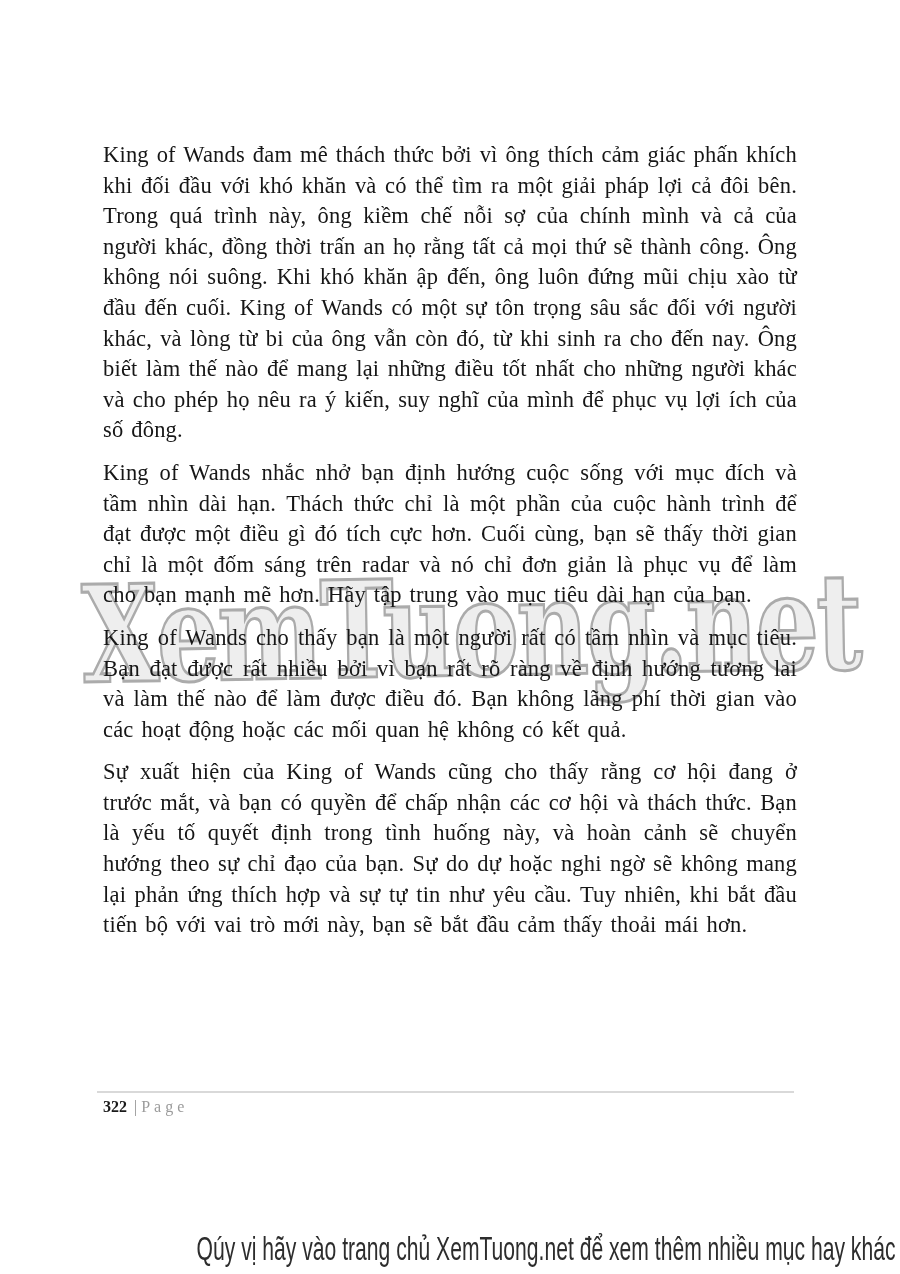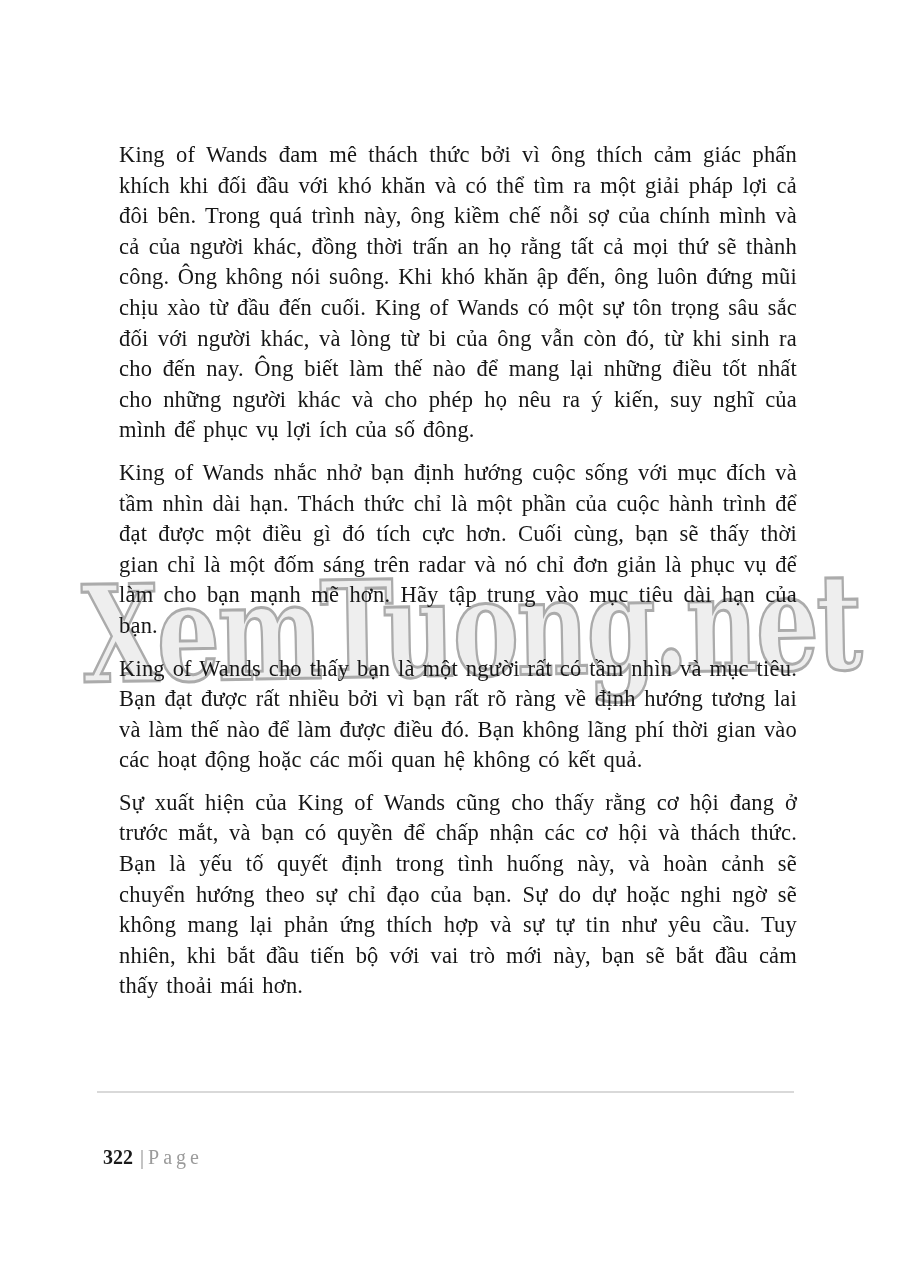--- a/index.html
+++ b/index.html
@@ -33,21 +33,21 @@
     transform-origin: left center;
   }
   .content {
     position: absolute;
     left: 103px;
     top: 140px;
     width: 694px;
     z-index: 2;
   }
   .content p {
-    margin: 0 0 12px 16px;
+    margin: 0 0 12px 0;
     font-size: 22.5px;
     line-height: 30.6px;
     letter-spacing: 0.2px;
     word-spacing: 2px;
     text-align: justify;
     color: #161616;
   }
   .footer-rule {
     position: absolute;
     left: 97px;
@@ -55,23 +55,22 @@
     width: 697px;
     height: 2px;
     background: #d9d9d9;
     z-index: 2;
   }
   .footer {
     position: absolute;
     left: 103px;
     top: 1098px;
     z-index: 2;
-    font-size: 20px;
+    font-size: 16px;
     white-space: nowrap;
-    margin-top: 48px;
   }
   .page-number {
     font-weight: bold;
     color: #1a1a1a;
   }
   .footer-sep {
     color: #8f8f8f;
     font-weight: normal;
     margin: 0 4px 0 7px;
   }
@@ -111,14 +110,17 @@
     <p>King of Wands cho thấy bạn là một người rất có tầm nhìn và mục tiêu. Bạn đạt được rất nhiều bởi vì bạn rất rõ ràng về định hướng tương lai và làm thế nào để làm được điều đó. Bạn không lãng phí thời gian vào các hoạt động hoặc các mối quan hệ không có kết quả.</p>
     <p>Sự xuất hiện của King of Wands cũng cho thấy rằng cơ hội đang ở trước mắt, và bạn có quyền để chấp nhận các cơ hội và thách thức. Bạn là yếu tố quyết định trong tình huống này, và hoàn cảnh sẽ chuyển hướng theo sự chỉ đạo của bạn. Sự do dự hoặc nghi ngờ sẽ không mang lại phản ứng thích hợp và sự tự tin như yêu cầu. Tuy nhiên, khi bắt đầu tiến bộ với vai trò mới này, bạn sẽ bắt đầu cảm thấy thoải mái hơn.</p>
   </div>
 
   <div class="footer-rule"></div>
 
   <div class="footer">
     <span class="page-number">322</span><span class="footer-sep">|</span><span class="page-label">Page</span>
   </div>
 
+  <div class="banner">
+    <span class="banner-text">Qúy vị hãy vào trang chủ XemTuong.net để xem thêm nhiều mục hay khác</span>
+  </div>
 
 </div>
 
 </body></html>

